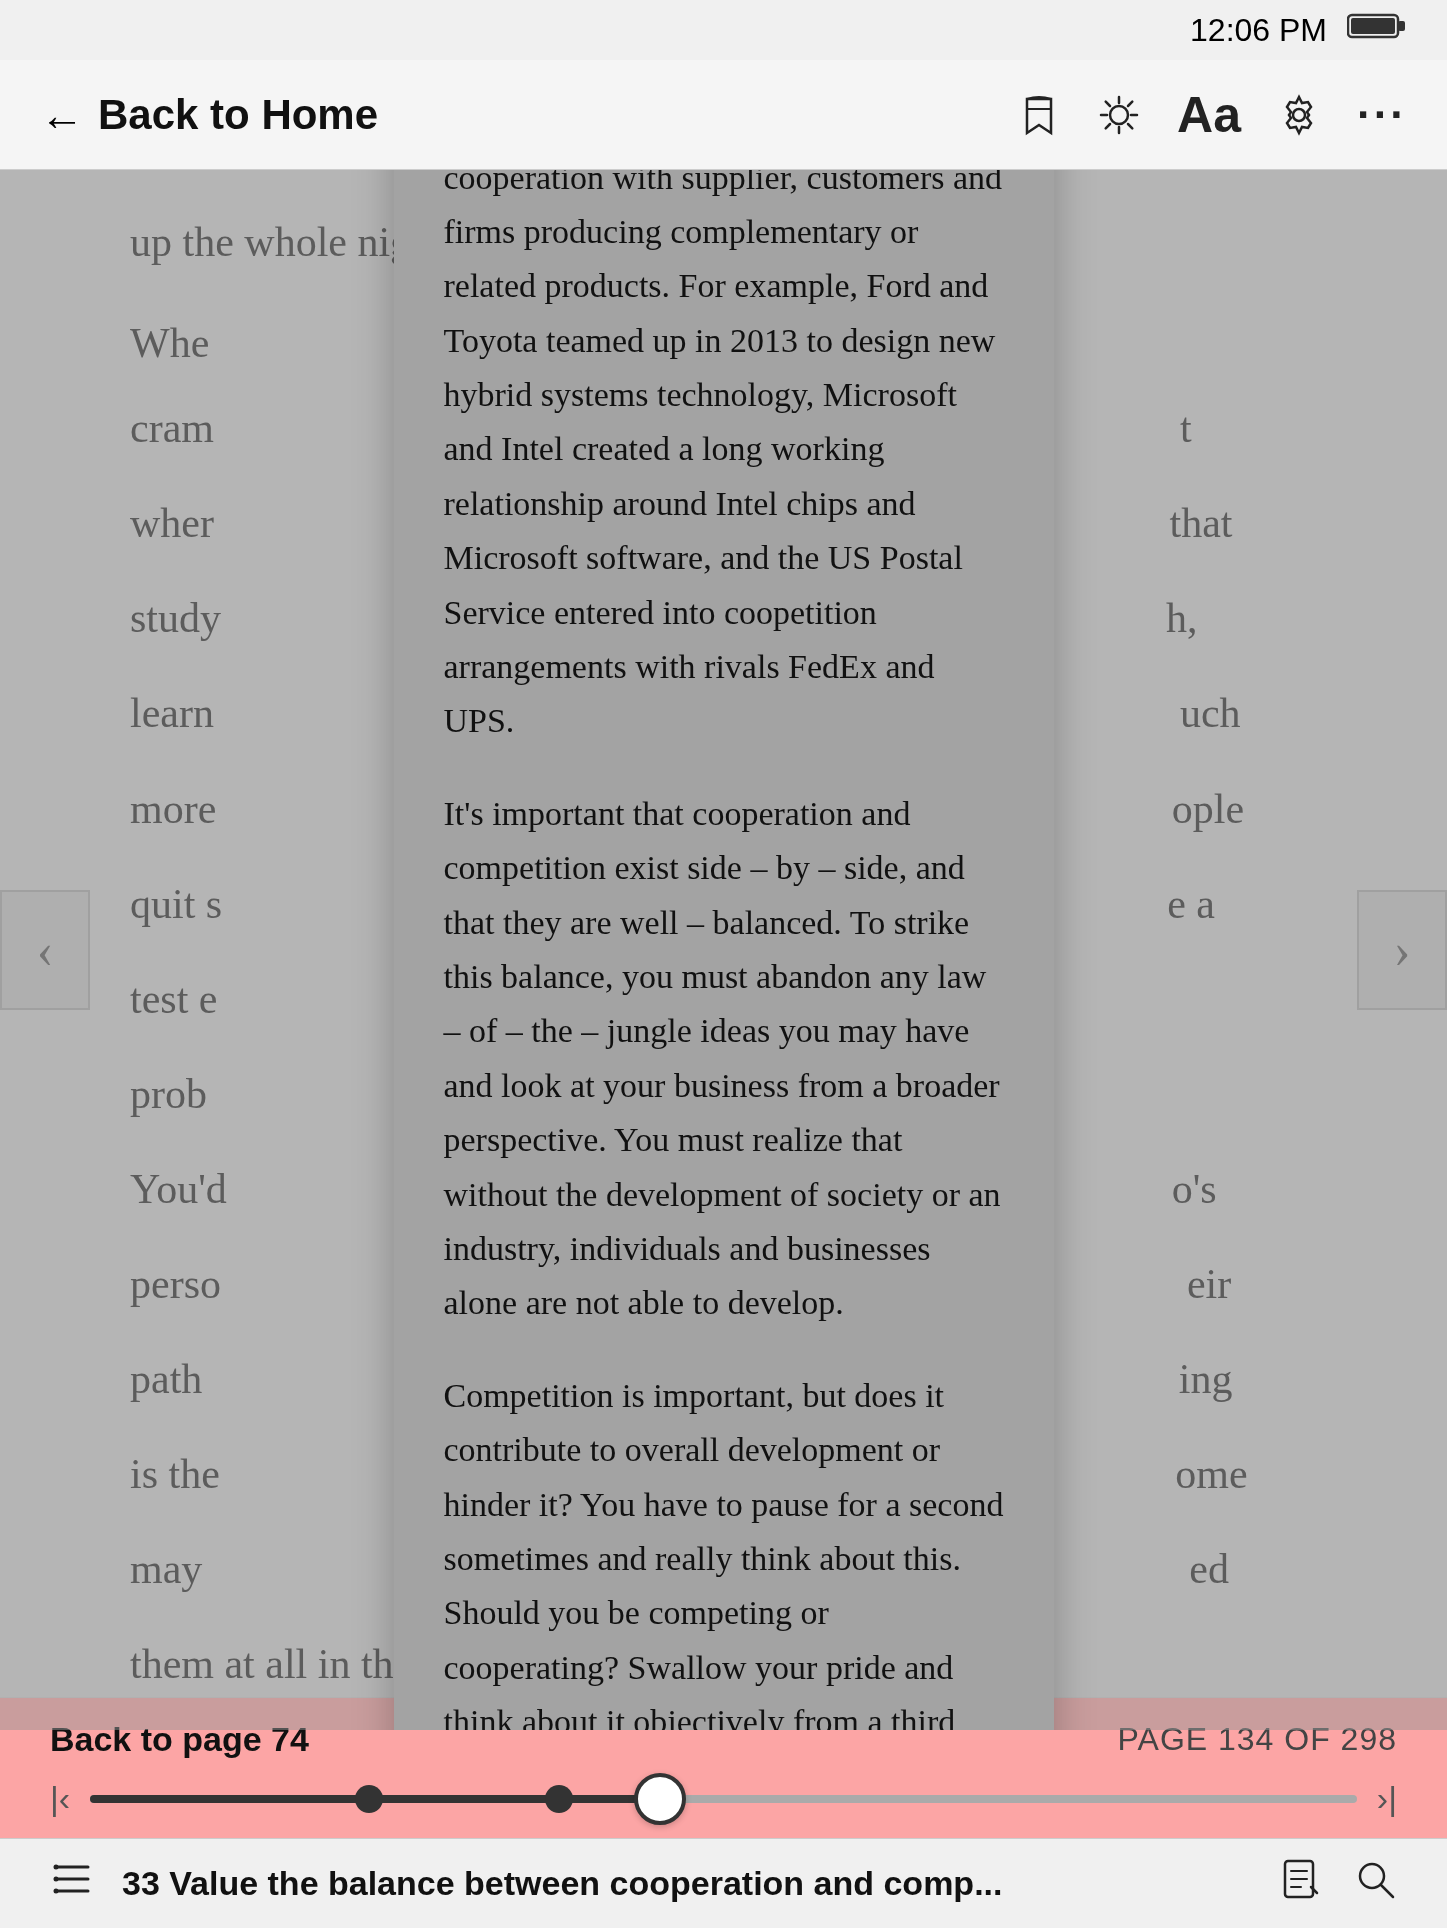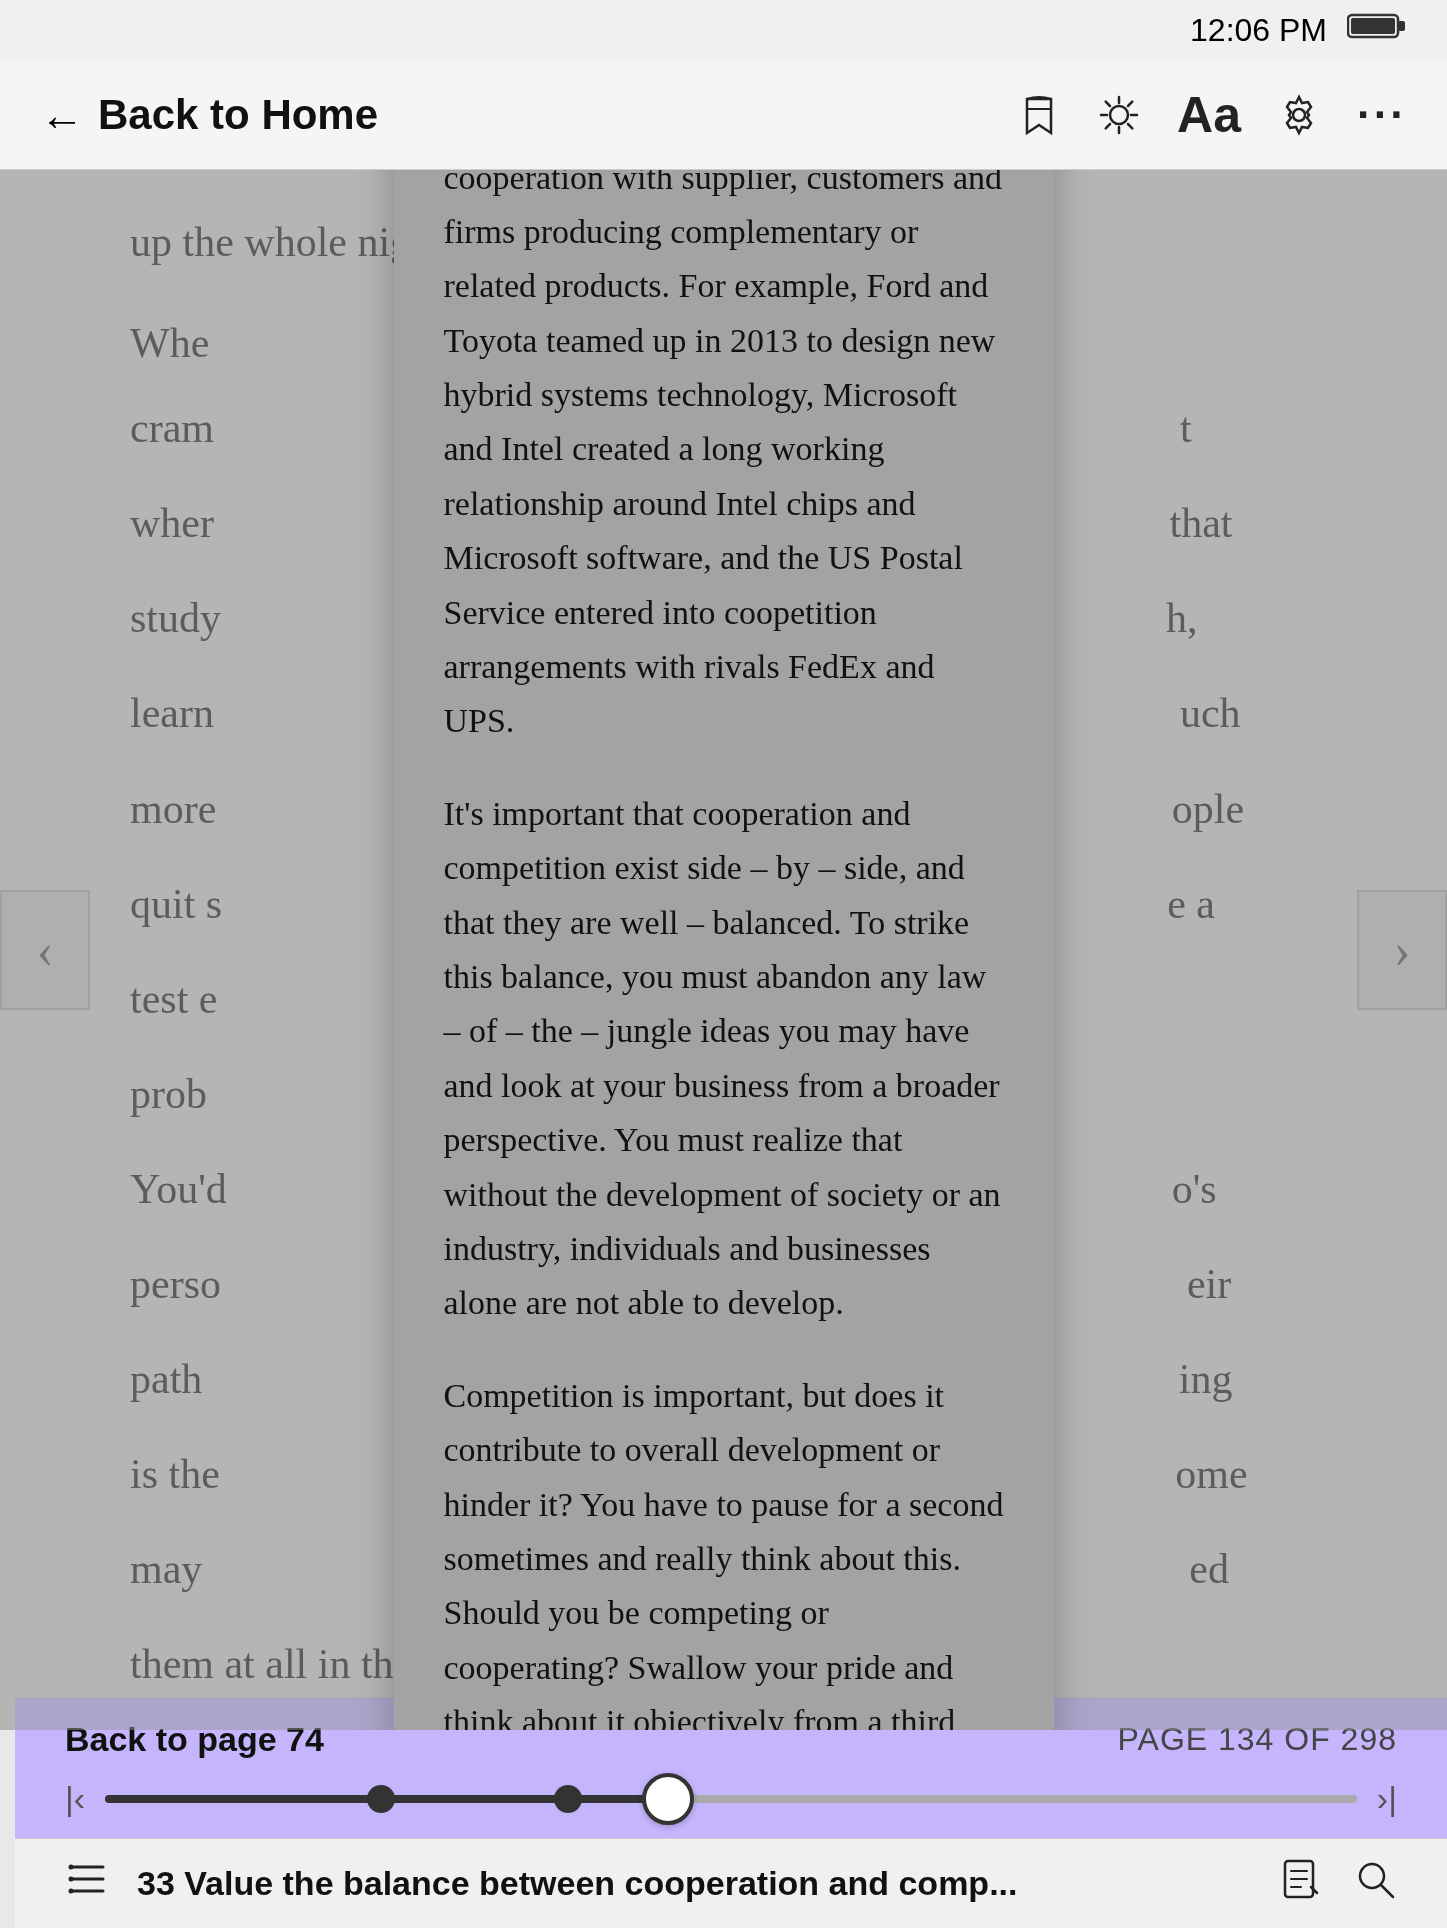--- a/index.html
+++ b/index.html
@@ -143,23 +143,22 @@
     .modal-box p:last-child {
       margin-bottom: 0;
     }
 
     
     .bottom-bar {
       position: absolute;
       bottom: 0;
       left: 0;
       right: 0;
-      background: #c4b5fd;
+      background: #fca5a5;
       border-top: 1px solid #ccc;
-      margin-left: 15px;
     }
     .bottom-page-info {
       display: flex;
       align-items: center;
       justify-content: space-between;
       padding: 22px 50px 10px 50px;
     }
     .back-to-page {
       font-family: -apple-system, Arial, sans-serif;
       font-size: 34px;

